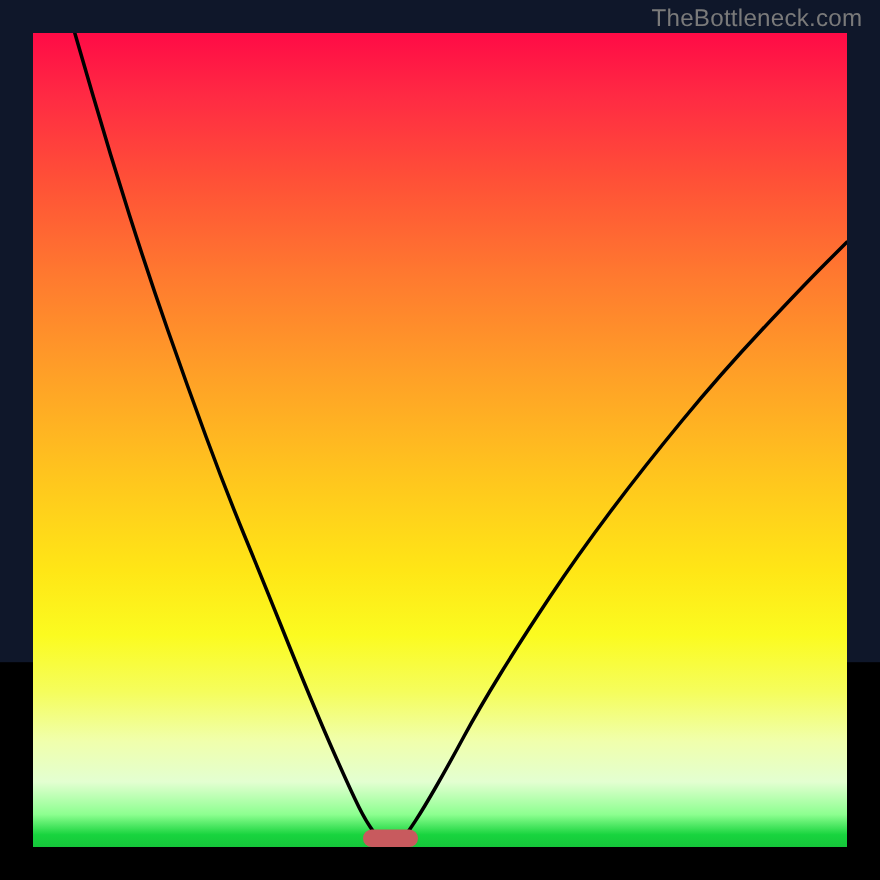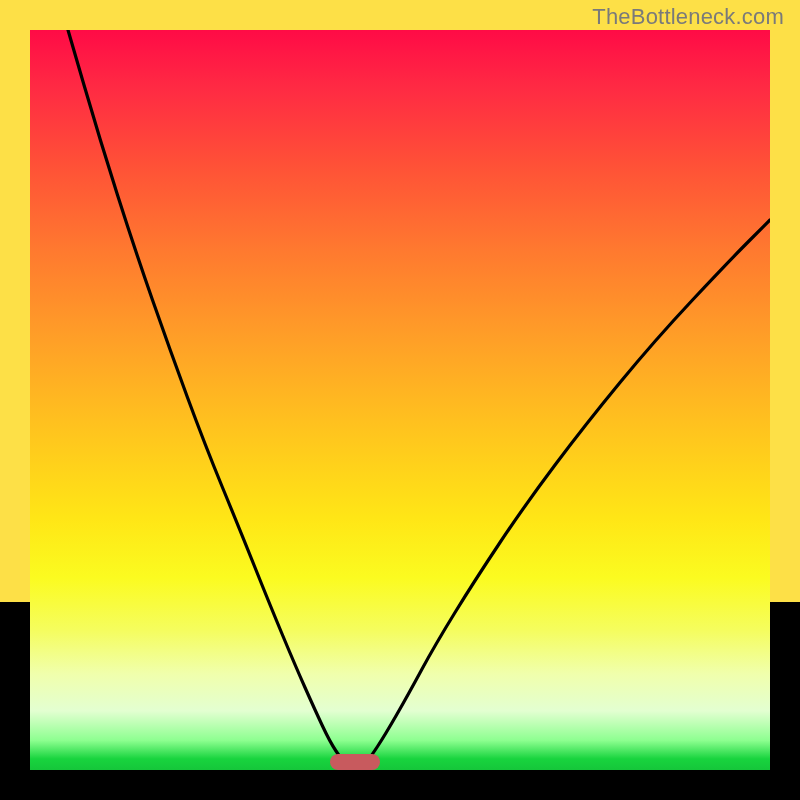--- a/index.html
+++ b/index.html
@@ -10,21 +10,21 @@
     background: #000;
     overflow: hidden;
     font-family: Arial, Helvetica, sans-serif;
   }
   .frame {
     position: absolute;
     top: 0;
     left: 0;
     width: 800px;
     height: 602px;
-    background: #fde047;
+    background: #0f172a;
   }
   .watermark {
     position: absolute;
     top: 4px;
     right: 16px;
     color: #7a7a7a;
     font-size: 22px;
     font-weight: 500;
     letter-spacing: 0.2px;
     z-index: 20;

